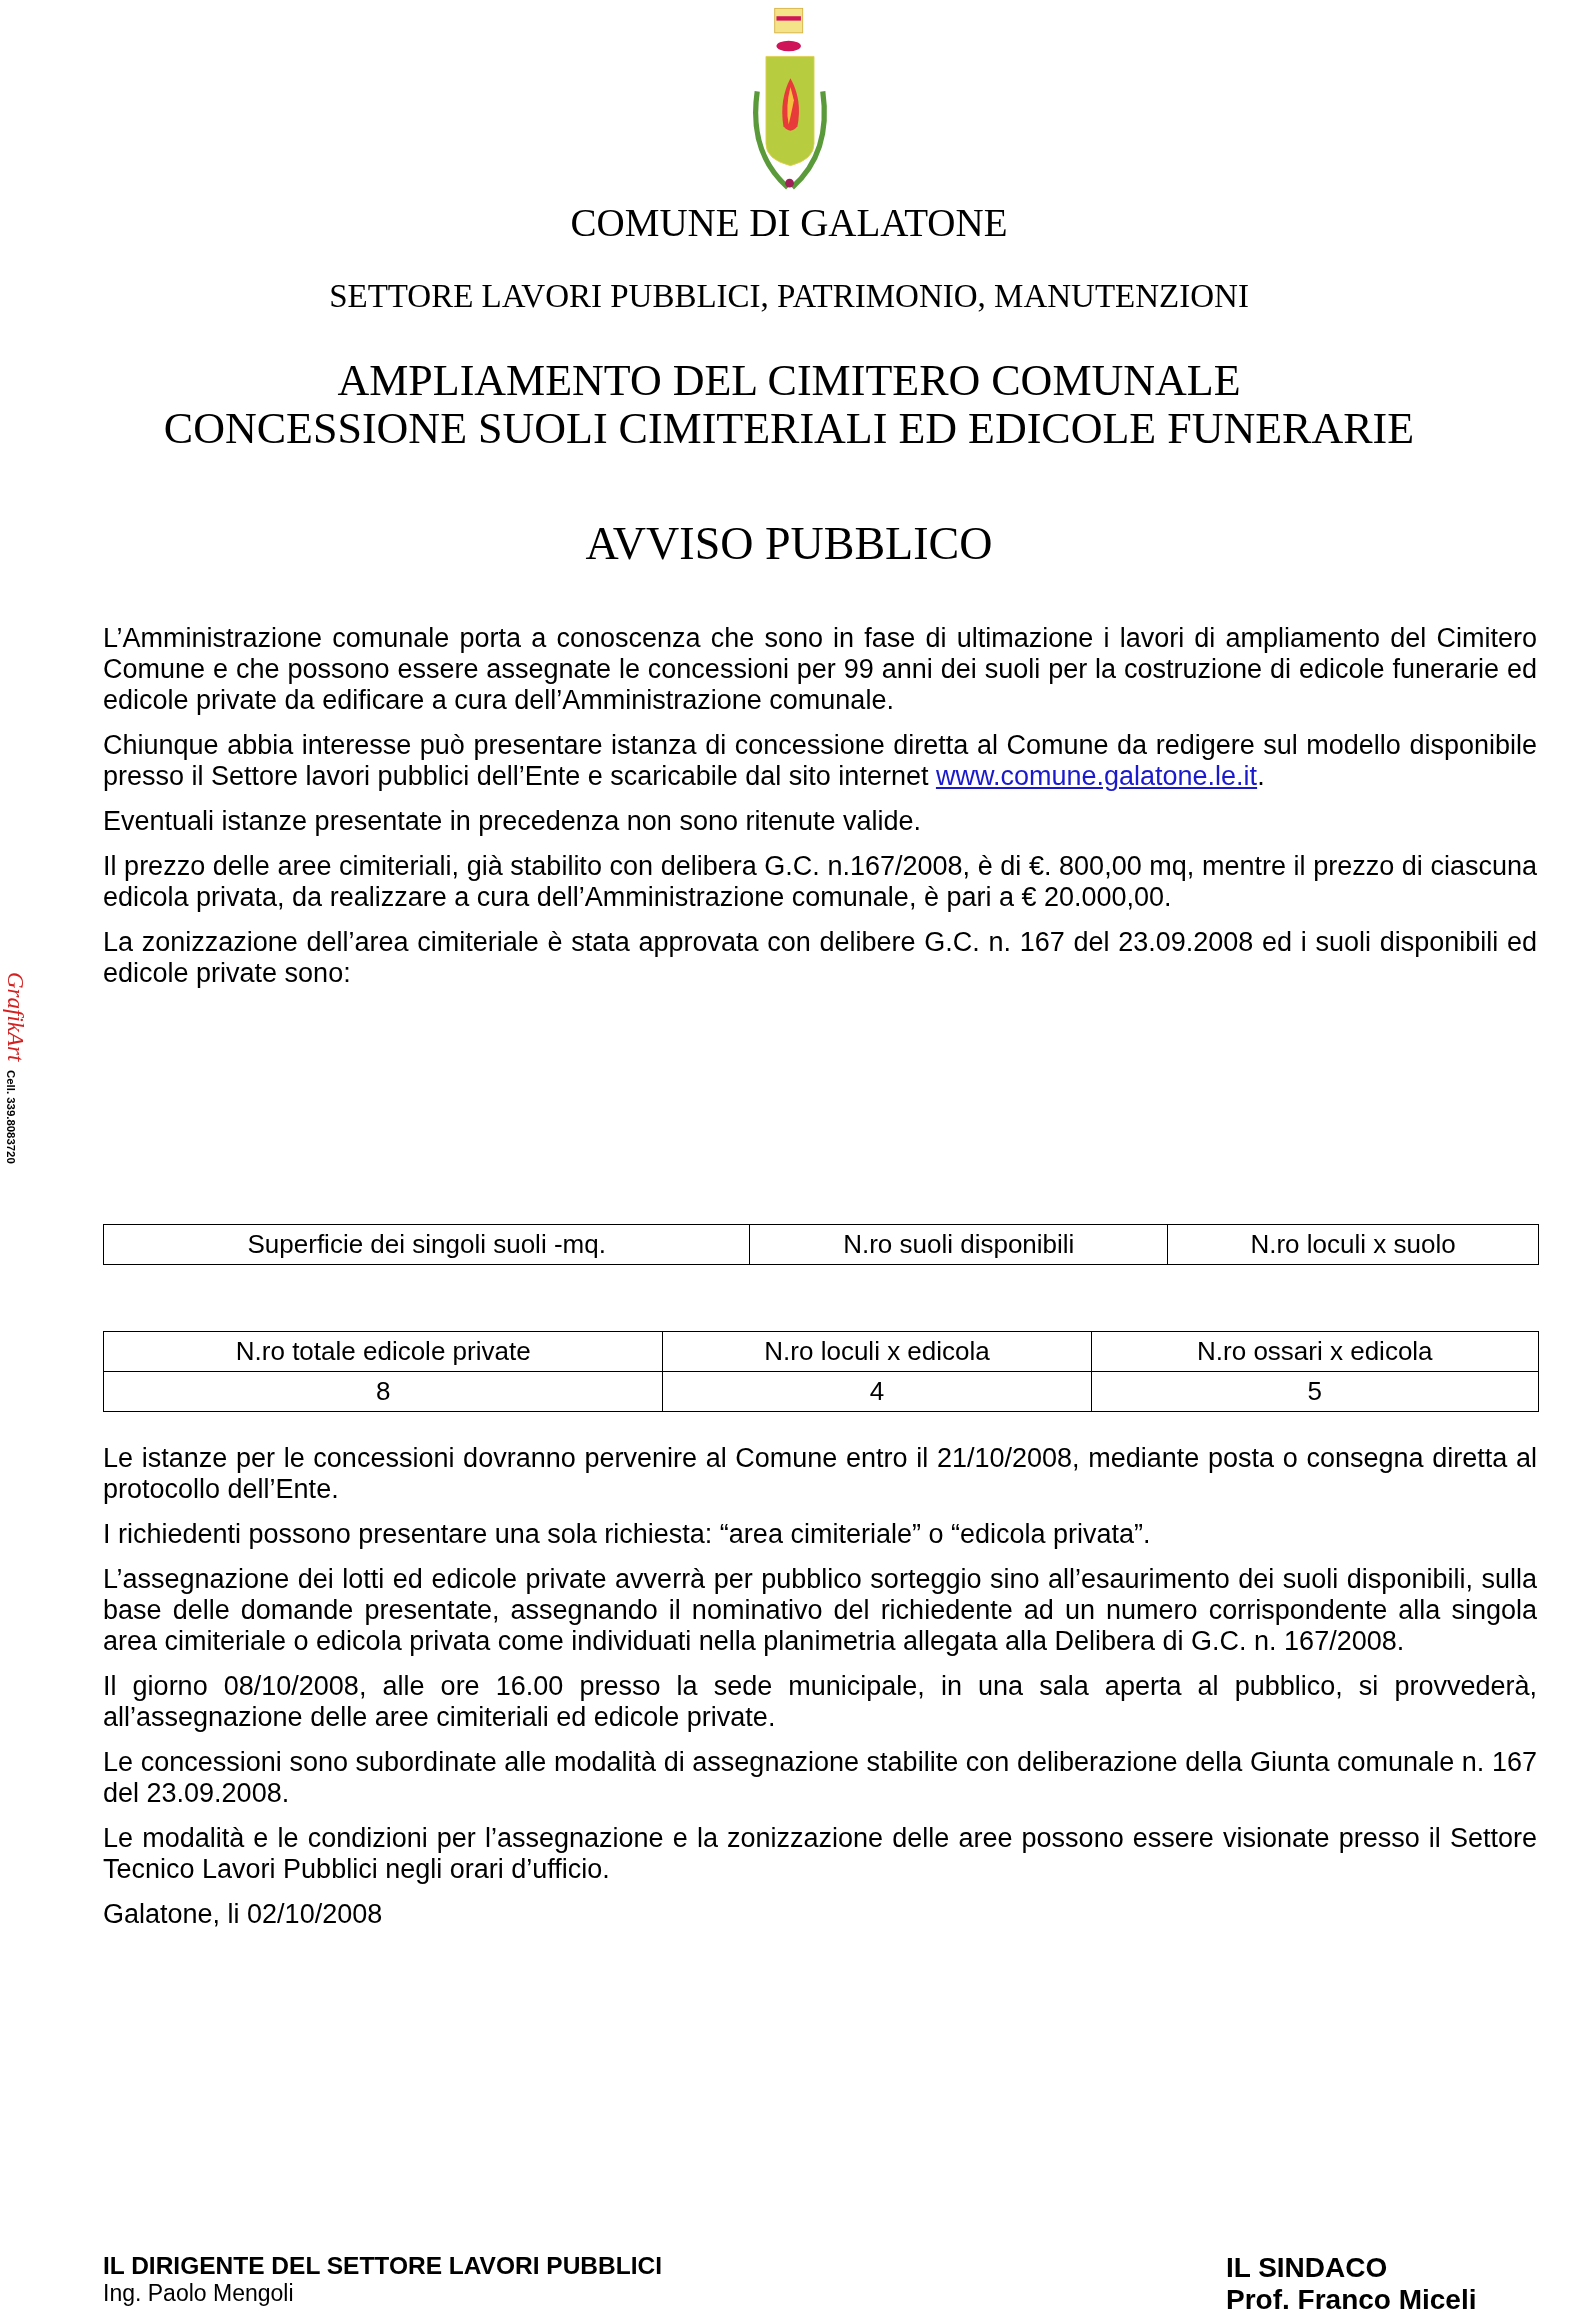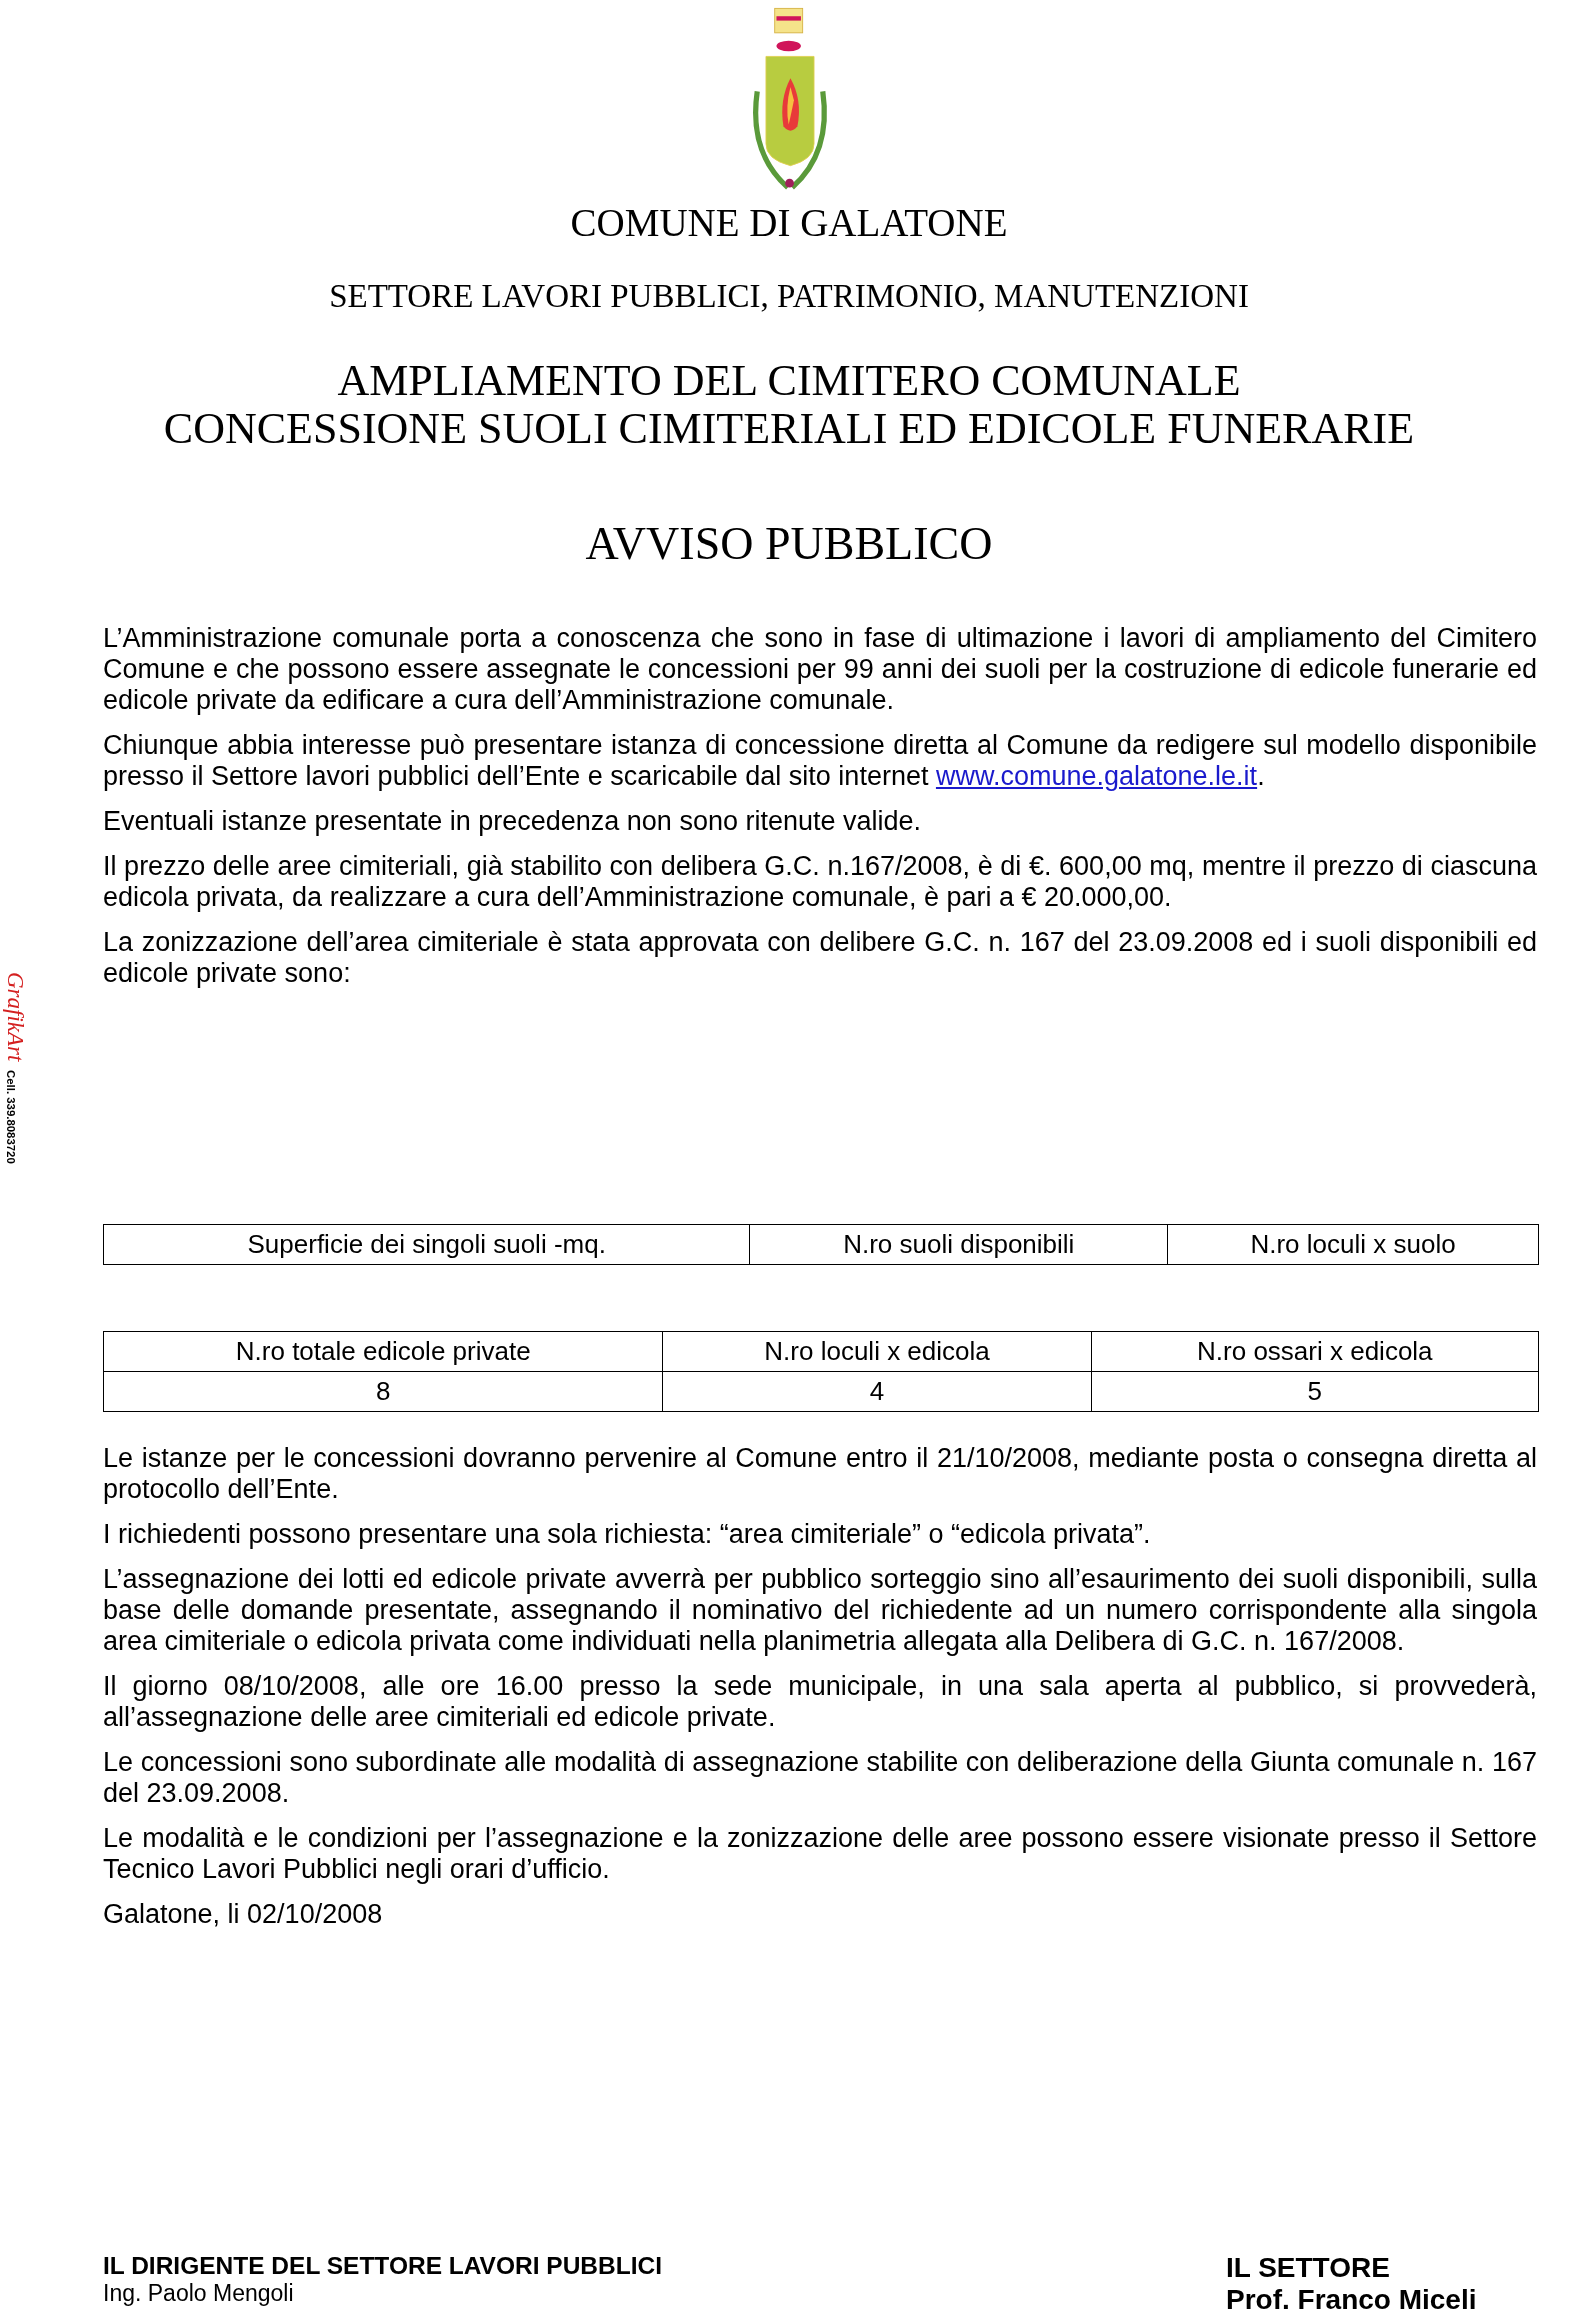--- a/index.html
+++ b/index.html
@@ -51,21 +51,21 @@
 
 <div class="side">
   <span class="brand">GrafikArt</span>
   <span class="cell">Cell. 339.8083720</span>
 </div>
 
 <div class="body" style="top:623px;">
   <p>L’Amministrazione comunale porta a conoscenza che sono in fase di ultimazione i lavori di ampliamento del Cimitero Comune e che possono essere assegnate le concessioni per 99 anni dei suoli per la costruzione di edicole funerarie ed edicole private da edificare a cura dell’Amministrazione comunale.</p>
   <p><span>Chiunque abbia interesse può presentare istanza di concessione diretta al Comune da redigere sul modello disponibile presso il Settore lavori pubblici dell’Ente e scaricabile dal sito internet </span><a>www.comune.galatone.le.it</a><span>.</span></p>
   <p>Eventuali istanze presentate in precedenza non sono ritenute valide.</p>
-  <p>Il prezzo delle aree cimiteriali, già stabilito con delibera G.C. n.167/2008, è di €. 600,00 mq, mentre il prezzo di ciascuna edicola privata, da realizzare a cura dell’Amministrazione comunale, è pari a € 20.000,00.</p>
+  <p>Il prezzo delle aree cimiteriali, già stabilito con delibera G.C. n.167/2008, è di €. 800,00 mq, mentre il prezzo di ciascuna edicola privata, da realizzare a cura dell’Amministrazione comunale, è pari a € 20.000,00.</p>
   <p>La zonizzazione dell’area cimiteriale è stata approvata con delibere G.C. n. 167 del 23.09.2008 ed i suoli disponibili ed edicole private sono:</p>
 </div>
 
 <table class="t1">
   <tbody>
       <tr>
     <td>Superficie dei singoli suoli -mq.</td>
     <td>N.ro suoli disponibili</td>
     <td>N.ro loculi x suolo</td>
   </tr>
@@ -95,16 +95,16 @@
   <p>Le concessioni sono subordinate alle modalità di assegnazione stabilite con deliberazione della Giunta comunale n. 167 del 23.09.2008.</p>
   <p>Le modalità e le condizioni per l’assegnazione e la zonizzazione delle aree possono essere visionate presso il Settore Tecnico Lavori Pubblici negli orari d’ufficio.</p>
   <p>Galatone, li 02/10/2008</p>
 </div>
 
 <div class="sig sig-left">
   <div class="role">IL DIRIGENTE DEL SETTORE LAVORI PUBBLICI</div>
   <div class="name">Ing. Paolo Mengoli</div>
 </div>
 <div class="sig sig-right">
-  <div class="role">IL SETTORE</div>
+  <div class="role">IL SINDACO</div>
   <div class="name">Prof. Franco Miceli</div>
 </div>
 
 
 </body></html>

